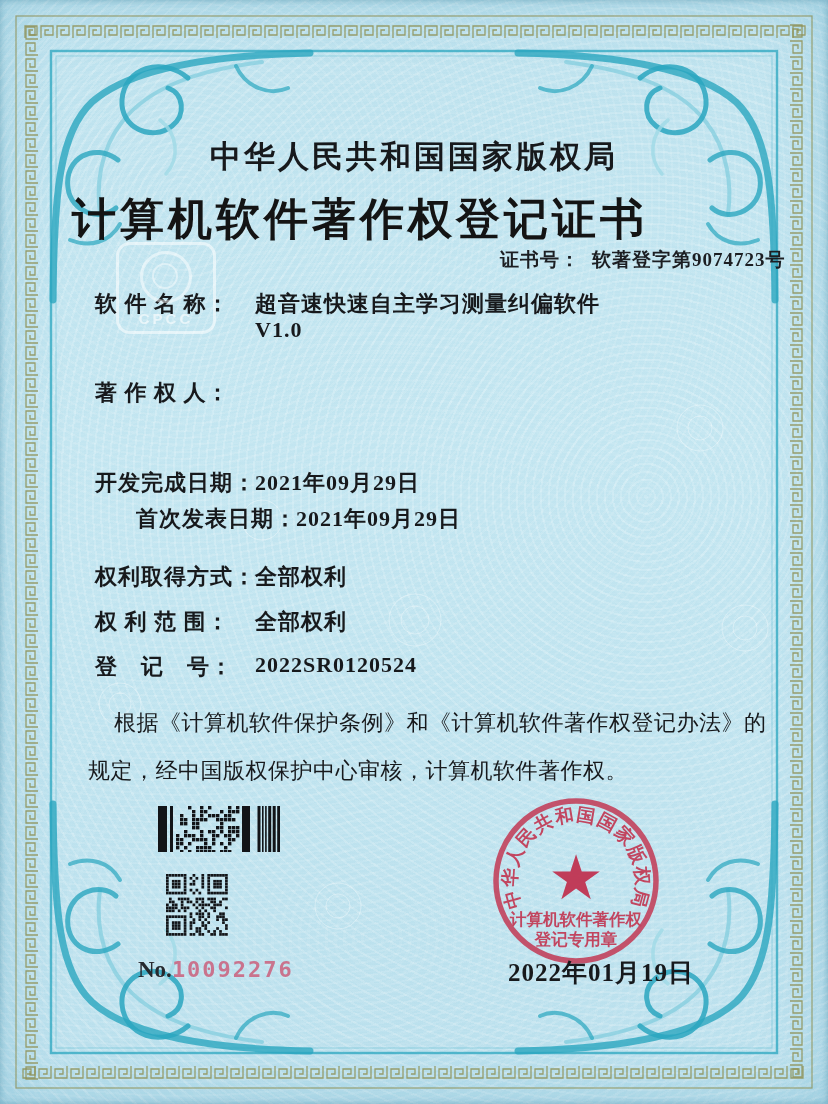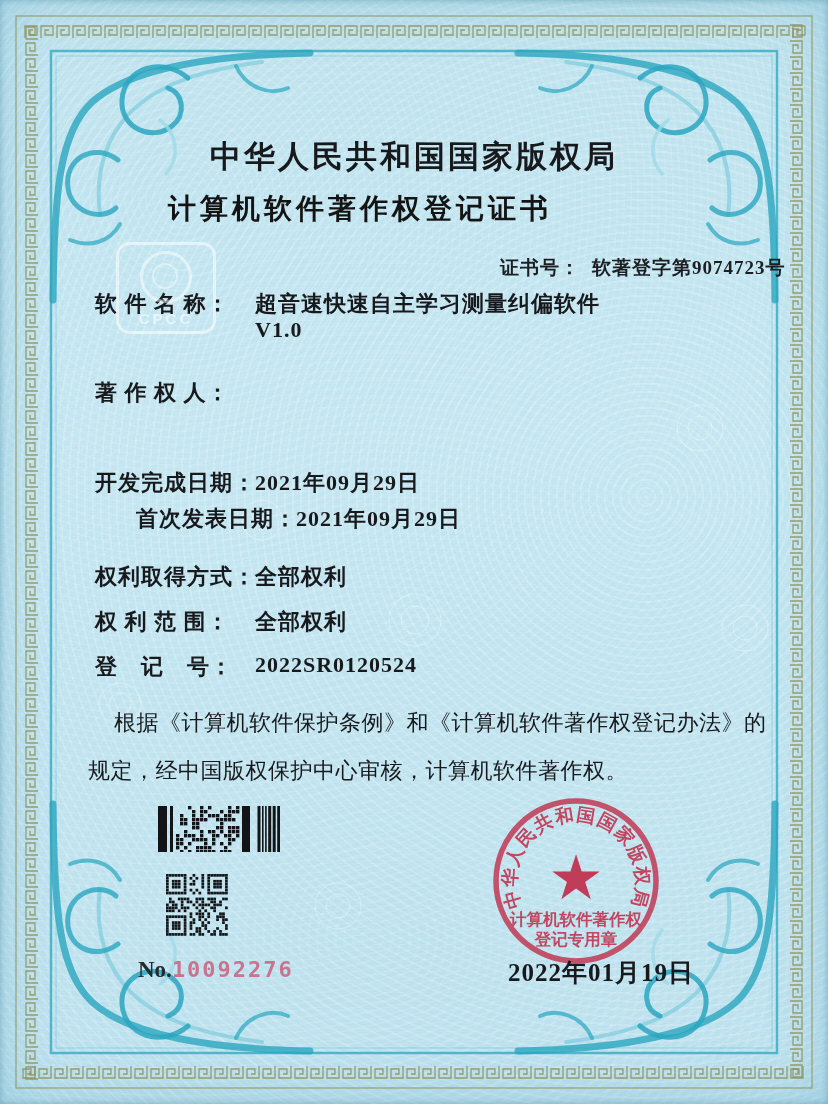--- a/index.html
+++ b/index.html
@@ -18,24 +18,24 @@
     box-shadow: inset 0 0 60px rgba(50,140,175,.28), inset 0 0 6px rgba(20,90,120,.35);
   }
   .frame{position:absolute;left:0;top:0;width:828px;height:1104px;}
 
   .authority{
     position:absolute;left:0;top:136px;width:828px;text-align:center;
     font-size:31px;font-weight:bold;letter-spacing:3px;color:#17191c;
   }
   .title{
     position:absolute;left:0;top:190px;width:720px;text-align:center;
-    font-size:28px;font-weight:bold;letter-spacing:4px;color:#141414;
+    font-size:44px;font-weight:bold;letter-spacing:4px;color:#141414;
   }
   .certno{
-    position:absolute;left:500px;top:255px;font-size:19px;font-weight:bold;
+    position:absolute;left:500px;top:247px;font-size:19px;font-weight:bold;
     color:#1c1e22;letter-spacing:1px;text-align:right;
   }
   .certno .cv{margin-left:12px;}
 
   .lab{position:absolute;left:95px;font-size:22px;font-weight:bold;color:#17191c;letter-spacing:1px;white-space:pre;}
   .val{position:absolute;left:255px;font-size:22px;font-weight:bold;color:#17191c;letter-spacing:1px;}
   .r1{top:289px;} .r1b{top:317px;} .r2{top:378px;} .r3{top:468px;}
   .r4{top:504px;margin-left:41px;} .r5{top:562px;} .r6{top:607px;} .r7{top:652px;}
 
   .stmt{position:absolute;font-size:22px;color:#17191c;letter-spacing:0.5px;font-weight:400;}

